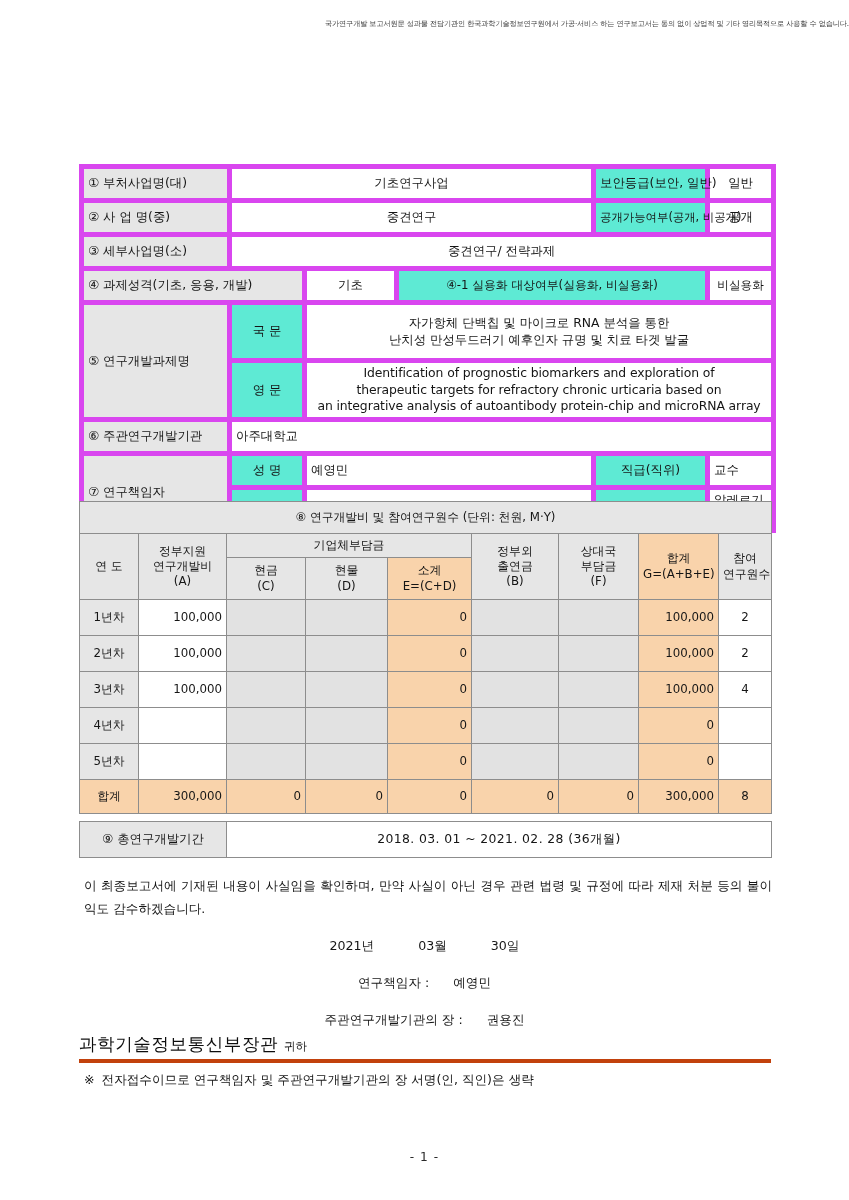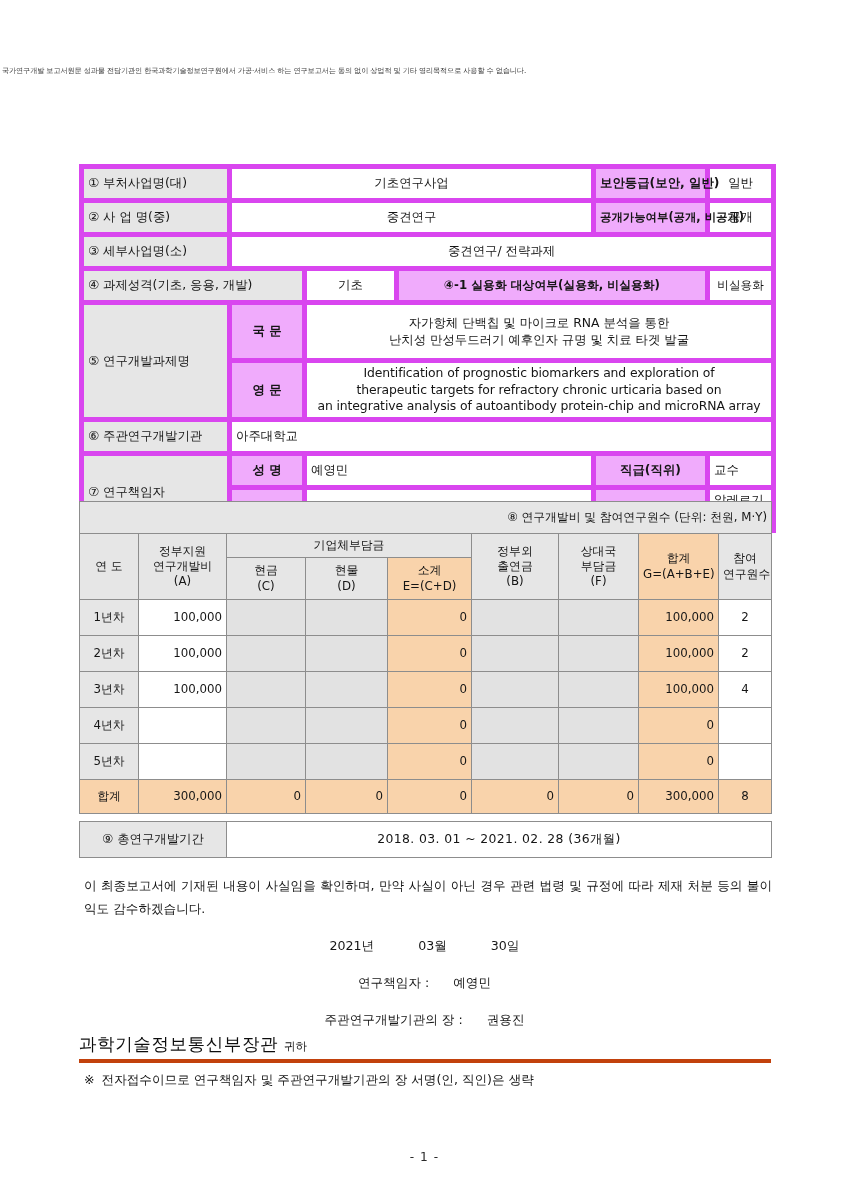--- a/index.html
+++ b/index.html
@@ -15,27 +15,26 @@
     position: relative;
     overflow: hidden;
   }
 
   .page { position: relative; width: 849px; height: 1200px; }
 
   
   .disclaimer {
     position: absolute;
     top: 19px;
-    left: 2px; right: 0;
-    text-align: left;
+    left: 11px; right: 0;
+    text-align: right;
     font-size: 7.2px;
     letter-spacing: -0.15px;
     color: #3b3b3b;
     white-space: nowrap;
-    margin-top: 47px;
   }
 
   
   .doc-title {
     position: absolute;
     top: 96px;
     left: 0; right: 0;
     text-align: center;
     font-size: 25px;
     font-weight: bold;
@@ -54,21 +53,21 @@
   }
   .main-table td {
     border: 5px solid #d946ef;
     font-size: 12.4px;
     padding: 2px 4px;
     vertical-align: middle;
     height: 34px;
     line-height: 1.35;
     color: #151515;
   }
-  .hdr      { background: #f0abfc; text-align: center; white-space: nowrap; font-weight: bold; }
+  .hdr      { background: #5eead4; text-align: center; white-space: nowrap; }
   .hdr-l    { background: #e6e6e6; text-align: left; padding-left: 9px; white-space: nowrap; }
   .val-c    { background: #ffffff; text-align: center; }
   .val-l    { background: #ffffff; text-align: left; padding-left: 7px; }
 
   .title-ko {
     text-align: center;
     font-size: 12.8px;
     line-height: 1.85;
     padding: 5px 6px;
   }
@@ -76,21 +75,21 @@
     text-align: center;
     font-size: 11.6px;
     line-height: 1.28;
     padding: 5px 4px;
     letter-spacing: -0.1px;
   }
 
   
   .budget-banner {
     background: #e6e6e6;
-    text-align: right;
+    text-align: center;
     font-size: 12.6px;
     height: 32px;
   }
   .budget-table {
     position: absolute;
     left: 79px;
     width: 692px;
     border-collapse: collapse;
     table-layout: fixed;
   }

